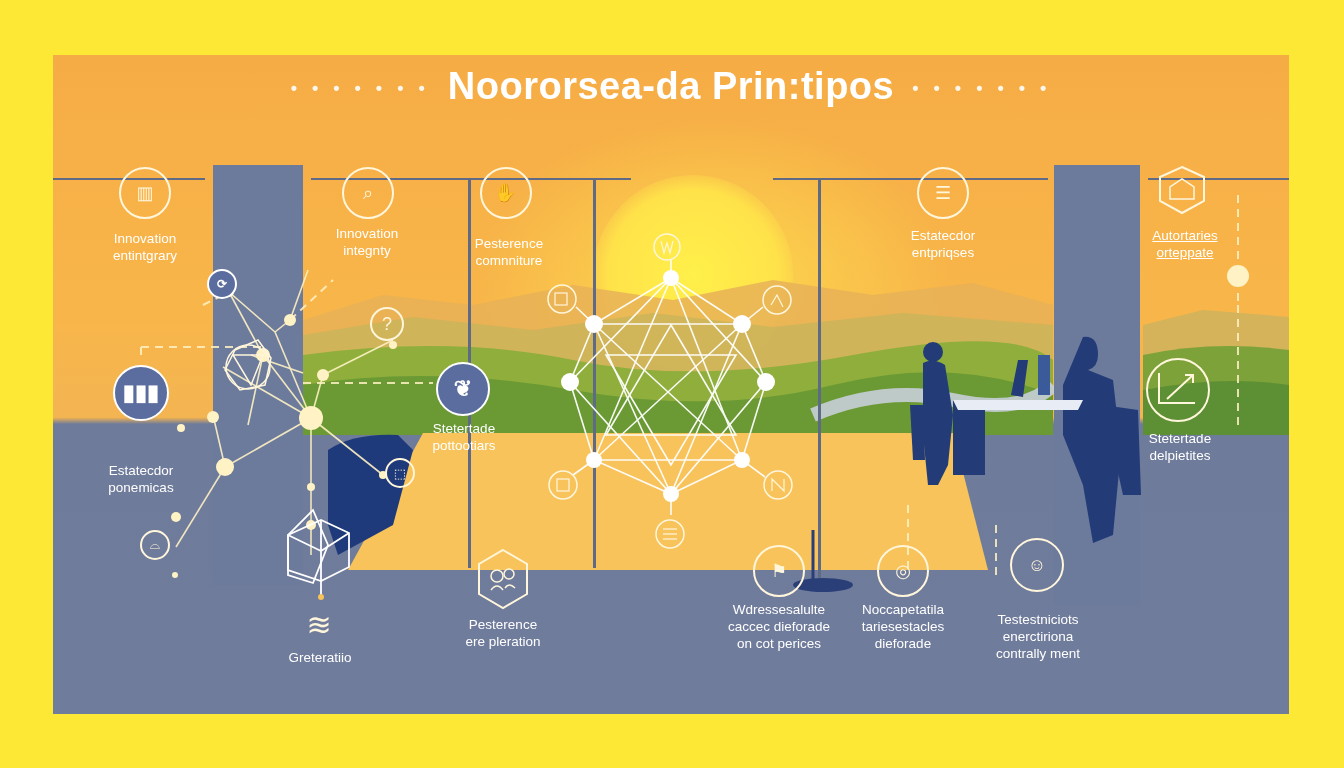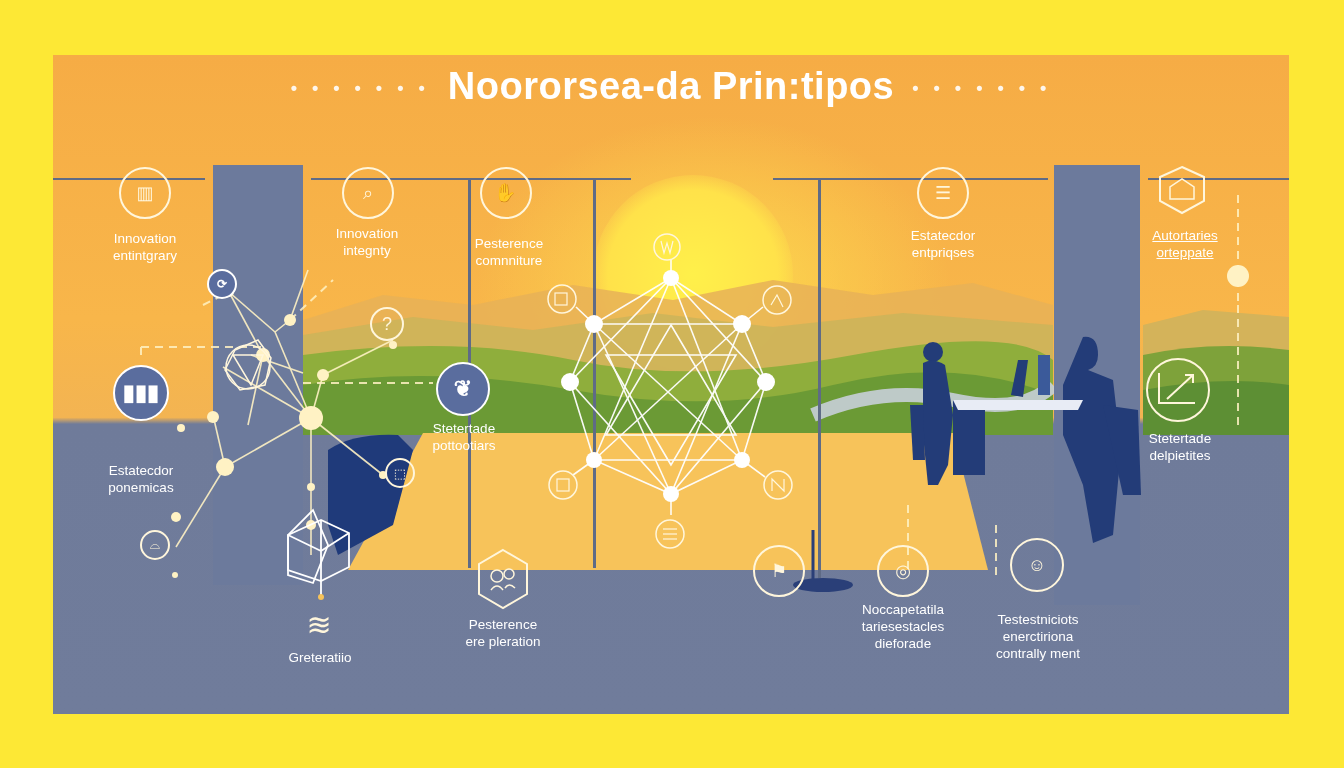--- a/index.html
+++ b/index.html
@@ -264,20 +264,25 @@
     <circle cx="22" cy="28" r="6" fill="none" stroke="#fff6dc" stroke-width="1.5"></circle>
     <circle cx="34" cy="26" r="5" fill="none" stroke="#fff6dc" stroke-width="1.5"></circle>
     <path d="M16 42 Q22 34 28 42 M30 40 Q34 34 40 40" fill="none" stroke="#fff6dc" stroke-width="1.5"></path>
   </svg>
   <div class="label" style="left:392px;top:561px;width:116px;">
     <div>Pesterence</div>
     <div>ere pleration</div>
   </div>
 
   <div class="icon-circle" style="left:700px;top:490px;width:52px;height:52px;">⚑</div>
+  <div class="label" style="left:660px;top:546px;width:132px;">
+    <div>Wdressesalulte</div>
+    <div>caccec dieforade</div>
+    <div>on cot perices</div>
+  </div>
 
   <div class="icon-circle" style="left:824px;top:490px;width:52px;height:52px;">◎</div>
   <div class="label" style="left:788px;top:546px;width:124px;">
     <div>Noccapetatila</div>
     <div>tariesestacles</div>
     <div>dieforade</div>
   </div>
 
   <div class="icon-circle" style="left:957px;top:483px;width:54px;height:54px;">☺</div>
   <div class="label" style="left:920px;top:556px;width:130px;">

